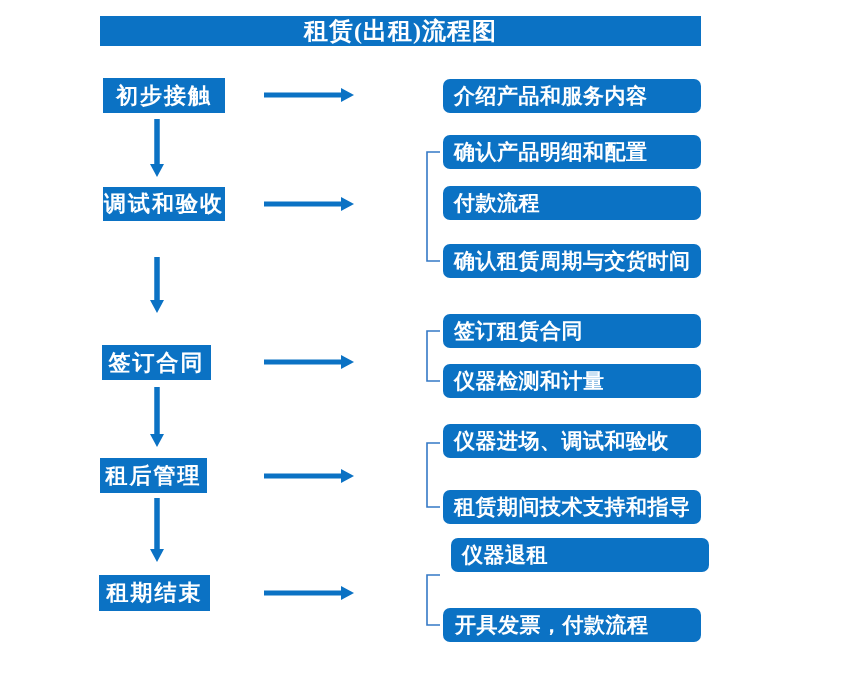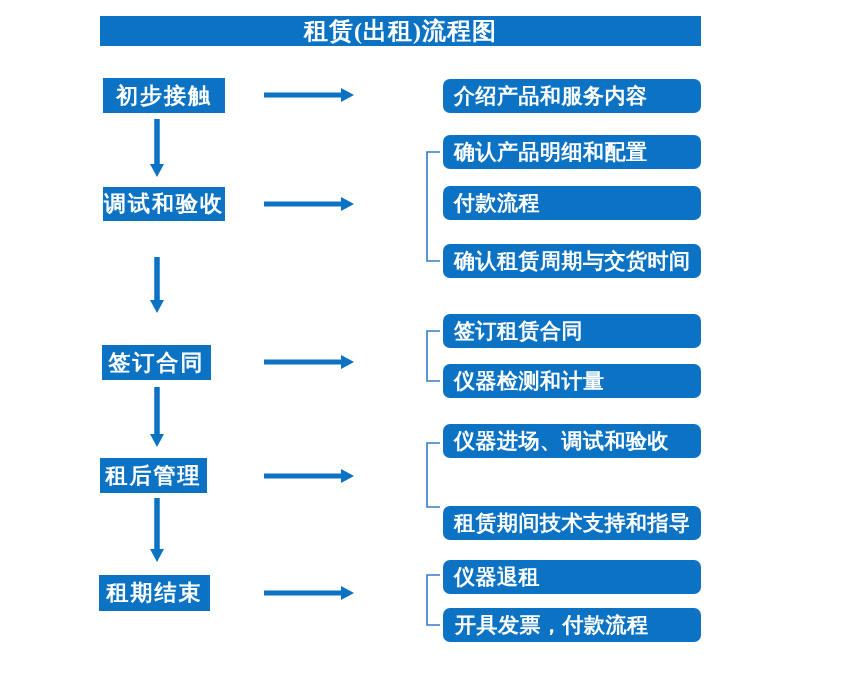--- a/index.html
+++ b/index.html
@@ -108,25 +108,25 @@
   <div class="detailbox" style="top:314px;">
     <span>签订租赁合同</span>
   </div>
   <div class="detailbox" style="top:364px;">
     <span>仪器检测和计量</span>
   </div>
 
   <div class="detailbox" style="top:424px;">
     <span>仪器进场、调试和验收</span>
   </div>
-  <div class="detailbox" style="top:490px;margin-top:16px;">
+  <div class="detailbox" style="top:490px;">
     <span>租赁期间技术支持和指导</span>
   </div>
 
-  <div class="detailbox" style="top:560px;">
+  <div class="detailbox" style="top:538px;margin-left:8px;">
     <span>仪器退租</span>
   </div>
   <div class="detailbox" style="top:608px;padding-left:12px;">
     <span>开具发票，付款流程</span>
   </div>
 
   <svg class="overlay" width="844" height="688" viewBox="0 0 844 688">
     <defs>
       <marker id="ah" markerUnits="userSpaceOnUse" markerWidth="13" markerHeight="14" refX="0" refY="7" orient="auto">
         <path d="M0,0 L13,7 L0,14 Z" fill="#0b72c4"></path>

